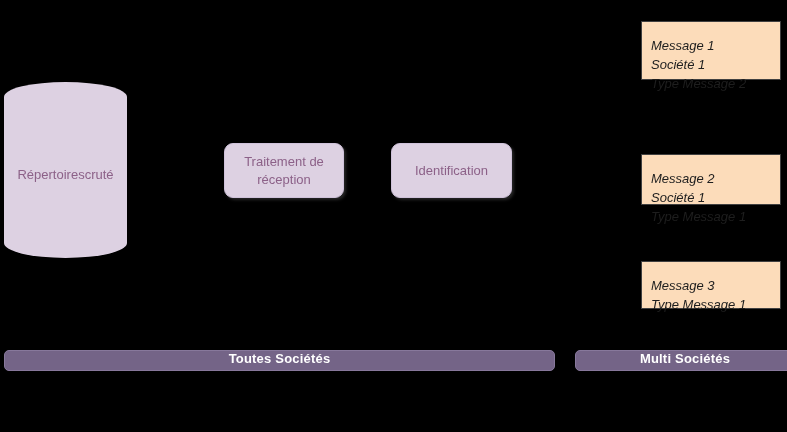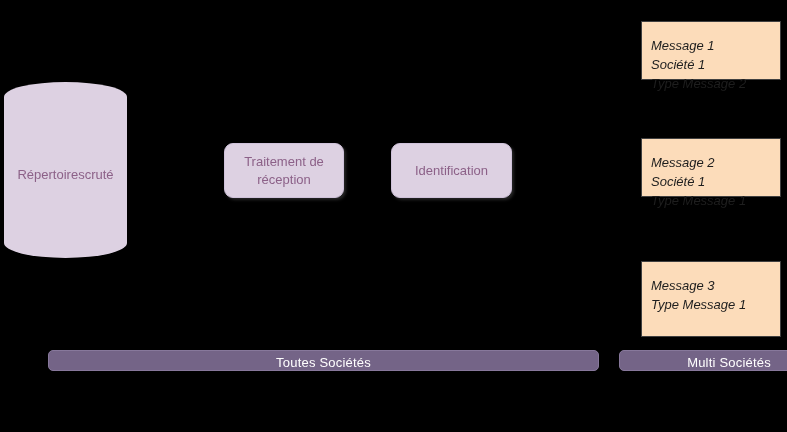--- a/index.html
+++ b/index.html
@@ -65,40 +65,39 @@
     background: #fcdcba;
     border: 1px solid #404040;
     box-sizing: border-box;
     color: #1e1e1e;
     font-style: italic;
     font-size: 13px;
     line-height: 19px;
     padding: 14px 4px 2px 9px;
   }
   .msg.m1 { top: 21px;  height: 59px; }
-  .msg.m2 { top: 138px; height: 59px; }
-  .msg.m3 { top: 261px; height: 76px; }
+  .msg.m2 { top: 154px; height: 51px; }
+  .msg.m3 { top: 261px; height: 48px; }
   .msg-line { white-space: nowrap; }
   
   .lane {
     position: absolute;
     top: 350px;
     height: 21px;
     background: #746487;
     border: 1px solid #87789b;
     border-radius: 5px;
     box-sizing: border-box;
     display: flex;
-    align-items: flex-end;
+    align-items: flex-start;
     justify-content: center;
     color: #ffffff;
     font-size: 13px;
-    font-weight: normal;
+    font-weight: bold;
     letter-spacing: 0.2px;
-    margin-left: 44px;
   }
   .lane.l1 { left: 4px;   width: 551px; }
   .lane.l2 { left: 575px; width: 220px; }
   .line { display: block; }
 </style>
 </head>
 <body>
 
 <div class="stage">
 

